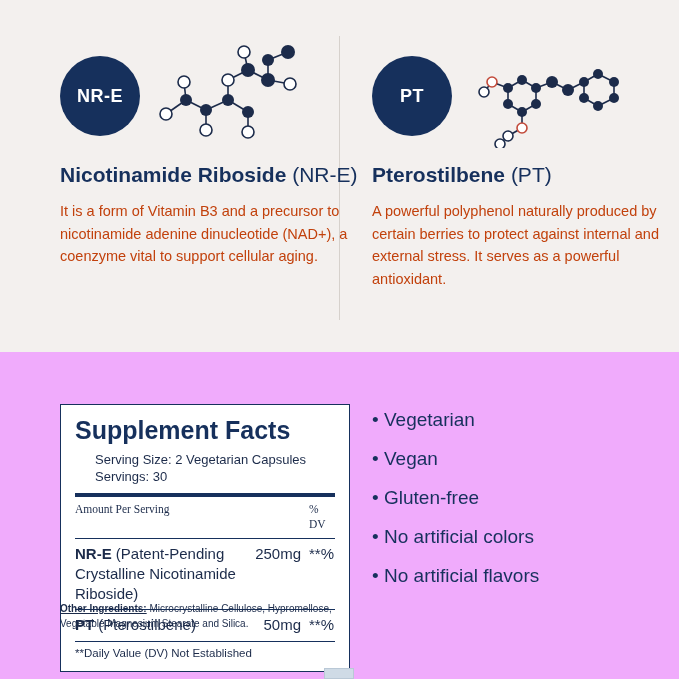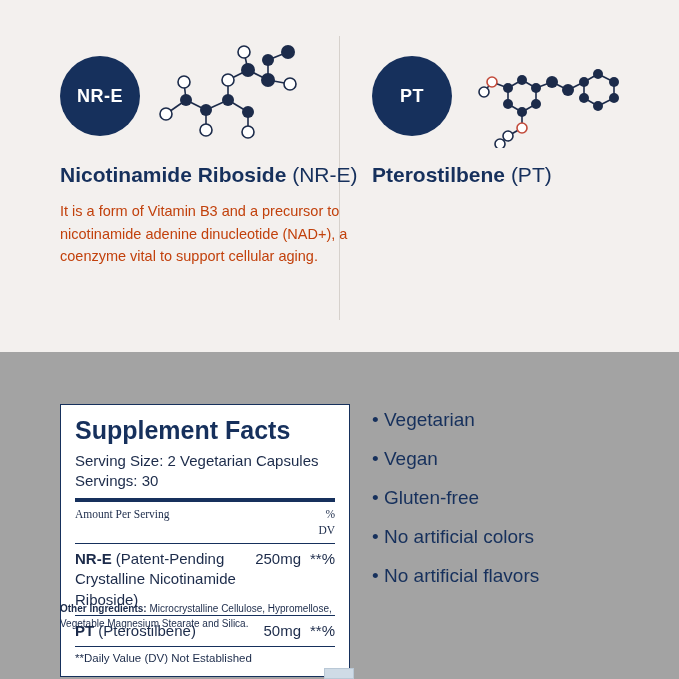--- a/index.html
+++ b/index.html
@@ -91,21 +91,21 @@
     color: #c2410c;
   }
 
   
   .bottom {
     position: absolute;
     left: 0;
     top: 352px;
     width: 679px;
     height: 327px;
-    background: #a3a3a3;
+    background: #f0abfc;
     box-sizing: border-box;
   }
 
   .facts {
     position: absolute;
     left: 60px;
     top: 52px;
     width: 290px;
     background: #ffffff;
     border: 1px solid #16305c;
@@ -113,23 +113,24 @@
     padding: 12px 14px 10px 14px;
   }
   .facts-title {
     font-size: 25px;
     font-weight: bold;
     color: #16305c;
     line-height: 1.1;
     margin: 0 0 6px 0;
   }
   .facts-sub {
-    font-size: 15px;
+    font-size: 13px;
     line-height: 1.35;
     color: #1c2b4a;
+    margin-left: 20px;
   }
   .rule-thick {
     height: 4px;
     background: #16305c;
     margin: 7px 0 0 0;
   }
   .rule-thin {
     height: 1px;
     background: #16305c;
     margin: 0;
@@ -137,38 +138,38 @@
   .row {
     display: flex;
     align-items: flex-start;
     font-size: 15px;
     padding: 5px 0 5px 0;
     line-height: 1.35;
     color: #1c2b4a;
   }
   .row .name { flex: 1 1 auto; padding-right: 6px; }
   .row .amt { flex: 0 0 auto; padding-right: 8px; }
-  .row .dv { flex: 0 0 26px; text-align: right; }
+  .row .dv { flex: 0 0 26px; text-align: left; }
   .row.header { font-size: 11.5px; font-family: Liberation Serif, serif; }
   .row .bold { font-weight: bold; }
   .footnote {
     font-size: 11.5px;
     padding: 5px 0 2px 0;
     color: #1c2b4a;
   }
   .other {
     position: absolute;
     left: 60px;
     top: 250px;
     width: 300px;
     font-size: 10px;
     line-height: 1.45;
     color: #1c2b4a;
   }
-  .other .lbl { font-weight: bold; }
+  .other .lbl { font-weight: bold; text-decoration: underline; }
 
   .benefits {
     position: absolute;
     left: 372px;
     top: 58px;
     width: 280px;
   }
   .benefit {
     font-size: 19px;
     color: #16305c;
@@ -290,20 +291,21 @@
               <circle cx="28" cy="48" r="5"></circle>
               <circle cx="44" cy="100" r="5"></circle>
               <circle cx="52" cy="92" r="5"></circle>
             </g>
           </svg>
         </div>
       </div>
       <p class="ing-title">
         <span>Pterostilbene</span><span class="light"> (PT)</span>
       </p>
+      <p class="ing-desc">A powerful polyphenol naturally produced by certain berries to protect against internal and external stress. It serves as a powerful antioxidant.</p>
     </div>
   </div>
 
   <div class="bottom">
 
     <div class="facts">
       <div class="facts-title">Supplement Facts</div>
       <div class="facts-sub">Serving Size: 2 Vegetarian Capsules</div>
       <div class="facts-sub">Servings: 30</div>
       <div class="rule-thick"></div>

